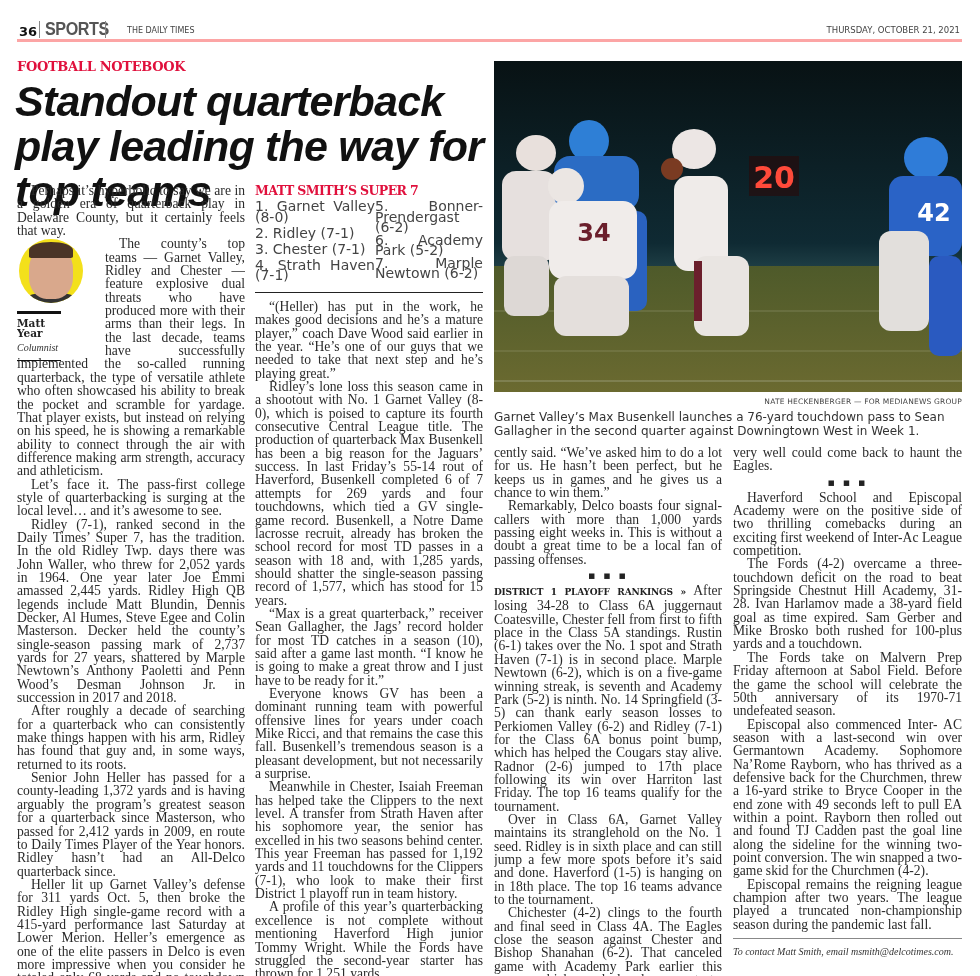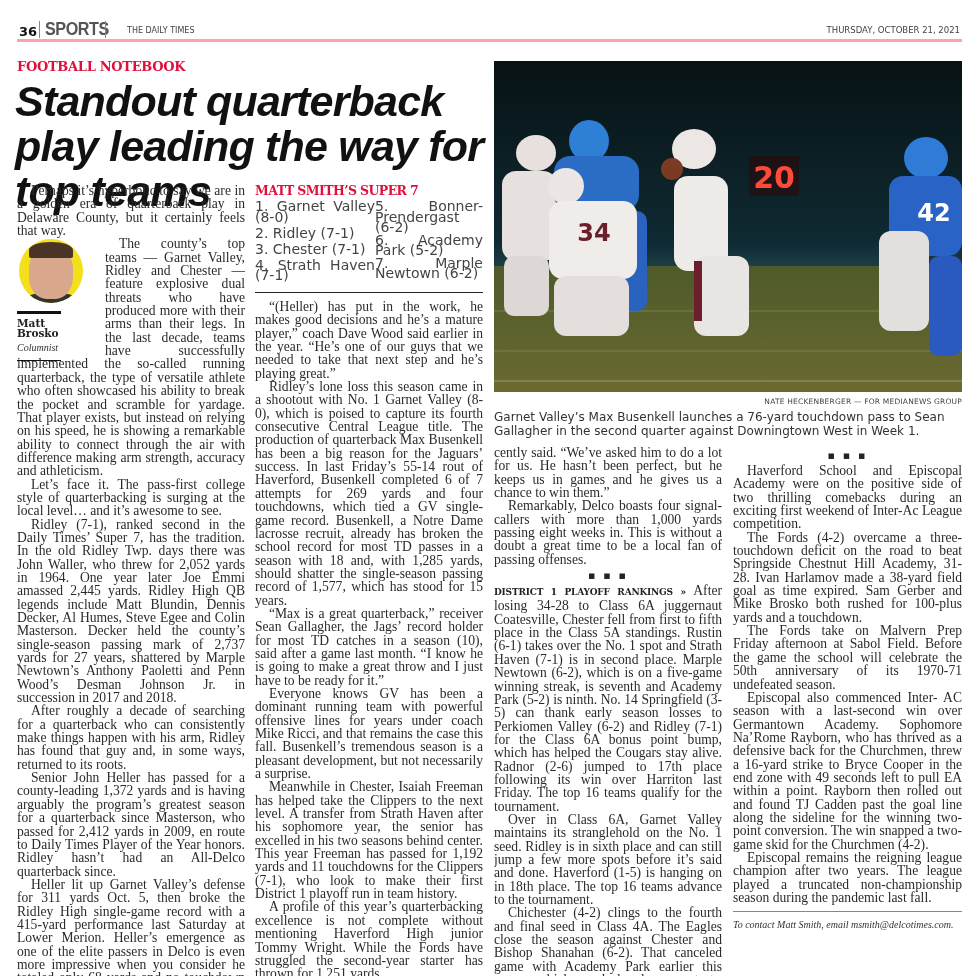--- a/index.html
+++ b/index.html
@@ -70,21 +70,21 @@
 <div class="col col1 body">
   <p>Perhaps it’s hyperbolic to say we are in a golden era of quarterback play in Delaware County, but it certainly feels that way.</p>
   <div class="author-box">
     <div class="avatar">
       <div class="avatar-shirt"></div>
       <div class="avatar-face"></div>
       <div class="avatar-hair"></div>
     </div>
     <div class="author-rule"></div>
     <div class="author-name">Matt</div>
-    <div class="author-name" style="margin-top:0">Brosko</div>
+    <div class="author-name" style="margin-top:0">Year</div>
     <div class="author-role">Columnist</div>
     <div class="author-rule2"></div>
   </div>
   <p>The county’s top teams — Garnet Valley, Ridley and Chester — feature explosive dual threats who have produced more with their arms than their legs. In the last decade, teams have successfully implemented the so-called running quarterback, the type of versatile athlete who often showcased his ability to break the pocket and scramble for yardage. That player exists, but instead on relying on his speed, he is showing a remarkable ability to connect through the air with difference making arm strength, accuracy and athleticism.</p>
   <p>Let’s face it. The pass-first college style of quarterbacking is surging at the local level… and it’s awesome to see.</p>
   <p>Ridley (7-1), ranked second in the Daily Times’ Super 7, has the tradition. In the old Ridley Twp. days there was John Waller, who threw for 2,052 yards in 1964. One year later Joe Emmi amassed 2,445 yards. Ridley High QB legends include Matt Blundin, Dennis Decker, Al Humes, Steve Egee and Colin Masterson. Decker held the county’s single-season passing mark of 2,737 yards for 27 years, shattered by Marple Newtown’s Anthony Paoletti and Penn Wood’s Desman Johnson Jr. in succession in 2017 and 2018.</p>
   <p>After roughly a decade of searching for a quarterback who can consistently make things happen with his arm, Ridley has found that guy and, in some ways, returned to its roots.</p>
   <p>Senior John Heller has passed for a county-leading 1,372 yards and is having arguably the program’s greatest season for a quarterback since Masterson, who passed for 2,412 yards in 2009, en route to Daily Times Player of the Year honors. Ridley hasn’t had an All-Delco quarterback since.</p>
   <p>Heller lit up Garnet Valley’s defense for 311 yards Oct. 5, then broke the Ridley High single-game record with a 415-yard performance last Saturday at Lower Merion. Heller’s emergence as one of the elite passers in Delco is even more impressive when you consider he totaled only 68 yards and no touchdown passes through the first two games.</p>
 </div>
@@ -171,20 +171,21 @@
 <div class="col col3 body">
   <p style="text-indent:0">cently said. “We’ve asked him to do a lot for us. He hasn’t been perfect, but he keeps us in games and he gives us a chance to win them.”</p>
   <p>Remarkably, Delco boasts four signal-callers with more than 1,000 yards passing eight weeks in. This is without a doubt a great time to be a local fan of passing offenses.</p>
   <div class="dots" style="margin:3px 0 2px 0">▪ ▪ ▪</div>
   <p style="text-indent:0"><span class="subhead">DISTRICT 1 PLAYOFF RANKINGS »</span><span> After losing 34-28 to Class 6A juggernaut Coatesville, Chester fell from first to fifth place in the Class 5A standings. Rustin (6-1) takes over the No. 1 spot and Strath Haven (7-1) is in second place. Marple Newtown (6-2), which is on a five-game winning streak, is seventh and Academy Park (5-2) is ninth. No. 14 Springfield (3-5) can thank early season losses to Perkiomen Valley (6-2) and Ridley (7-1) for the Class 6A bonus point bump, which has helped the Cougars stay alive. Radnor (2-6) jumped to 17th place following its win over Harriton last Friday. The top 16 teams qualify for the tournament.</span></p>
   <p>Over in Class 6A, Garnet Valley maintains its stranglehold on the No. 1 seed. Ridley is in sixth place and can still jump a few more spots before it’s said and done. Haverford (1-5) is hanging on in 18th place. The top 16 teams advance to the tournament.</p>
   <p>Chichester (4-2) clings to the fourth and final seed in Class 4A. The Eagles close the season against Chester and Bishop Shanahan (6-2). That canceled game with Academy Park earlier this season, which was declared a no-contest,</p>
 </div>
 
 <div class="col col4 body">
+  <p style="text-indent:0">very well could come back to haunt the Eagles.</p>
   <div class="dots" style="margin:3px 0 2px 0">▪ ▪ ▪</div>
   <p>Haverford School and Episcopal Academy were on the positive side of two thrilling comebacks during an exciting first weekend of Inter-Ac League competition.</p>
   <p>The Fords (4-2) overcame a three-touchdown deficit on the road to beat Springside Chestnut Hill Academy, 31-28. Ivan Harlamov made a 38-yard field goal as time expired. Sam Gerber and Mike Brosko both rushed for 100-plus yards and a touchdown.</p>
   <p>The Fords take on Malvern Prep Friday afternoon at Sabol Field. Before the game the school will celebrate the 50th anniversary of its 1970-71 undefeated season.</p>
   <p>Episcopal also commenced Inter- AC season with a last-second win over Germantown Academy. Sophomore Na’Rome Rayborn, who has thrived as a defensive back for the Churchmen, threw a 16-yard strike to Bryce Cooper in the end zone with 49 seconds left to pull EA within a point. Rayborn then rolled out and found TJ Cadden past the goal line along the sideline for the winning two-point conversion. The win snapped a two- game skid for the Churchmen (4-2).</p>
   <p>Episcopal remains the reigning league champion after two years. The league played a truncated non-championship season during the pandemic last fall.</p>
   <div class="contact-rule"></div>
   <div class="contact">To contact Matt Smith, email msmith@delcotimes.com.</div>
 </div>
 

